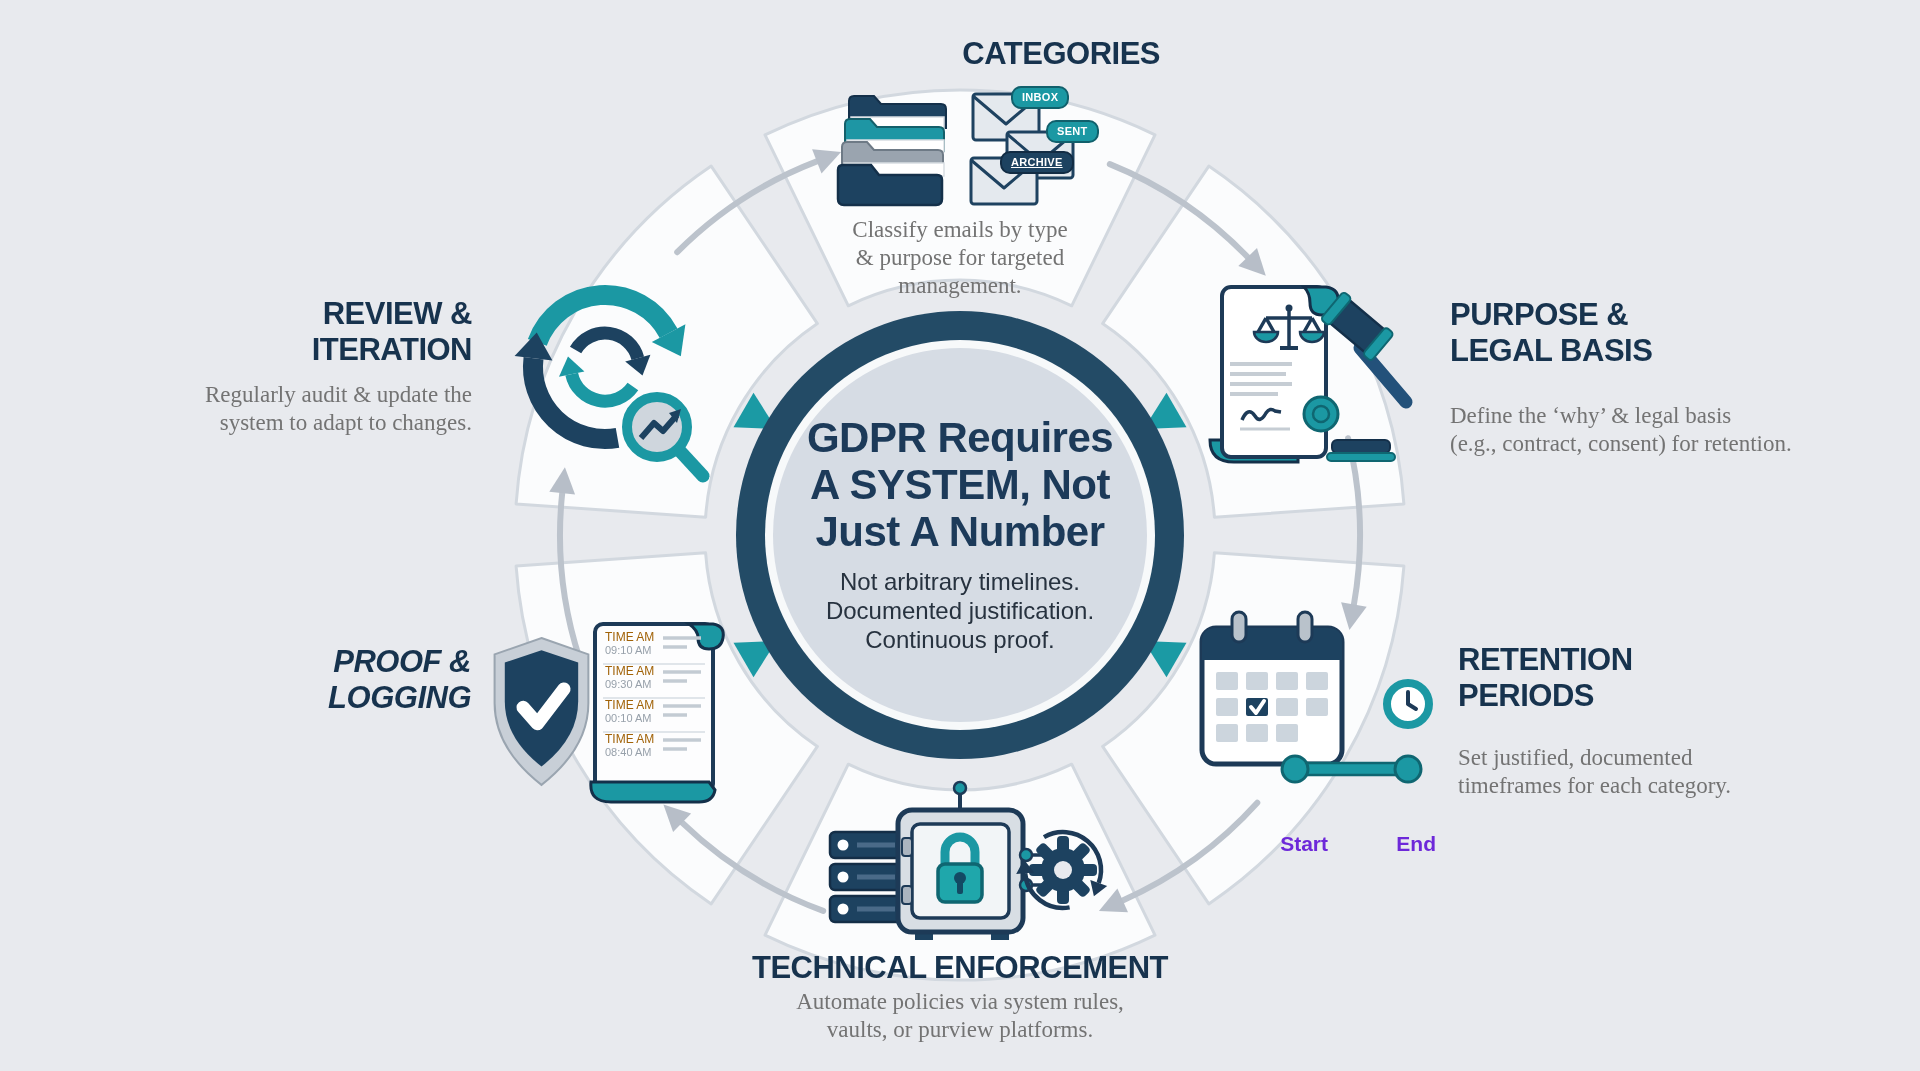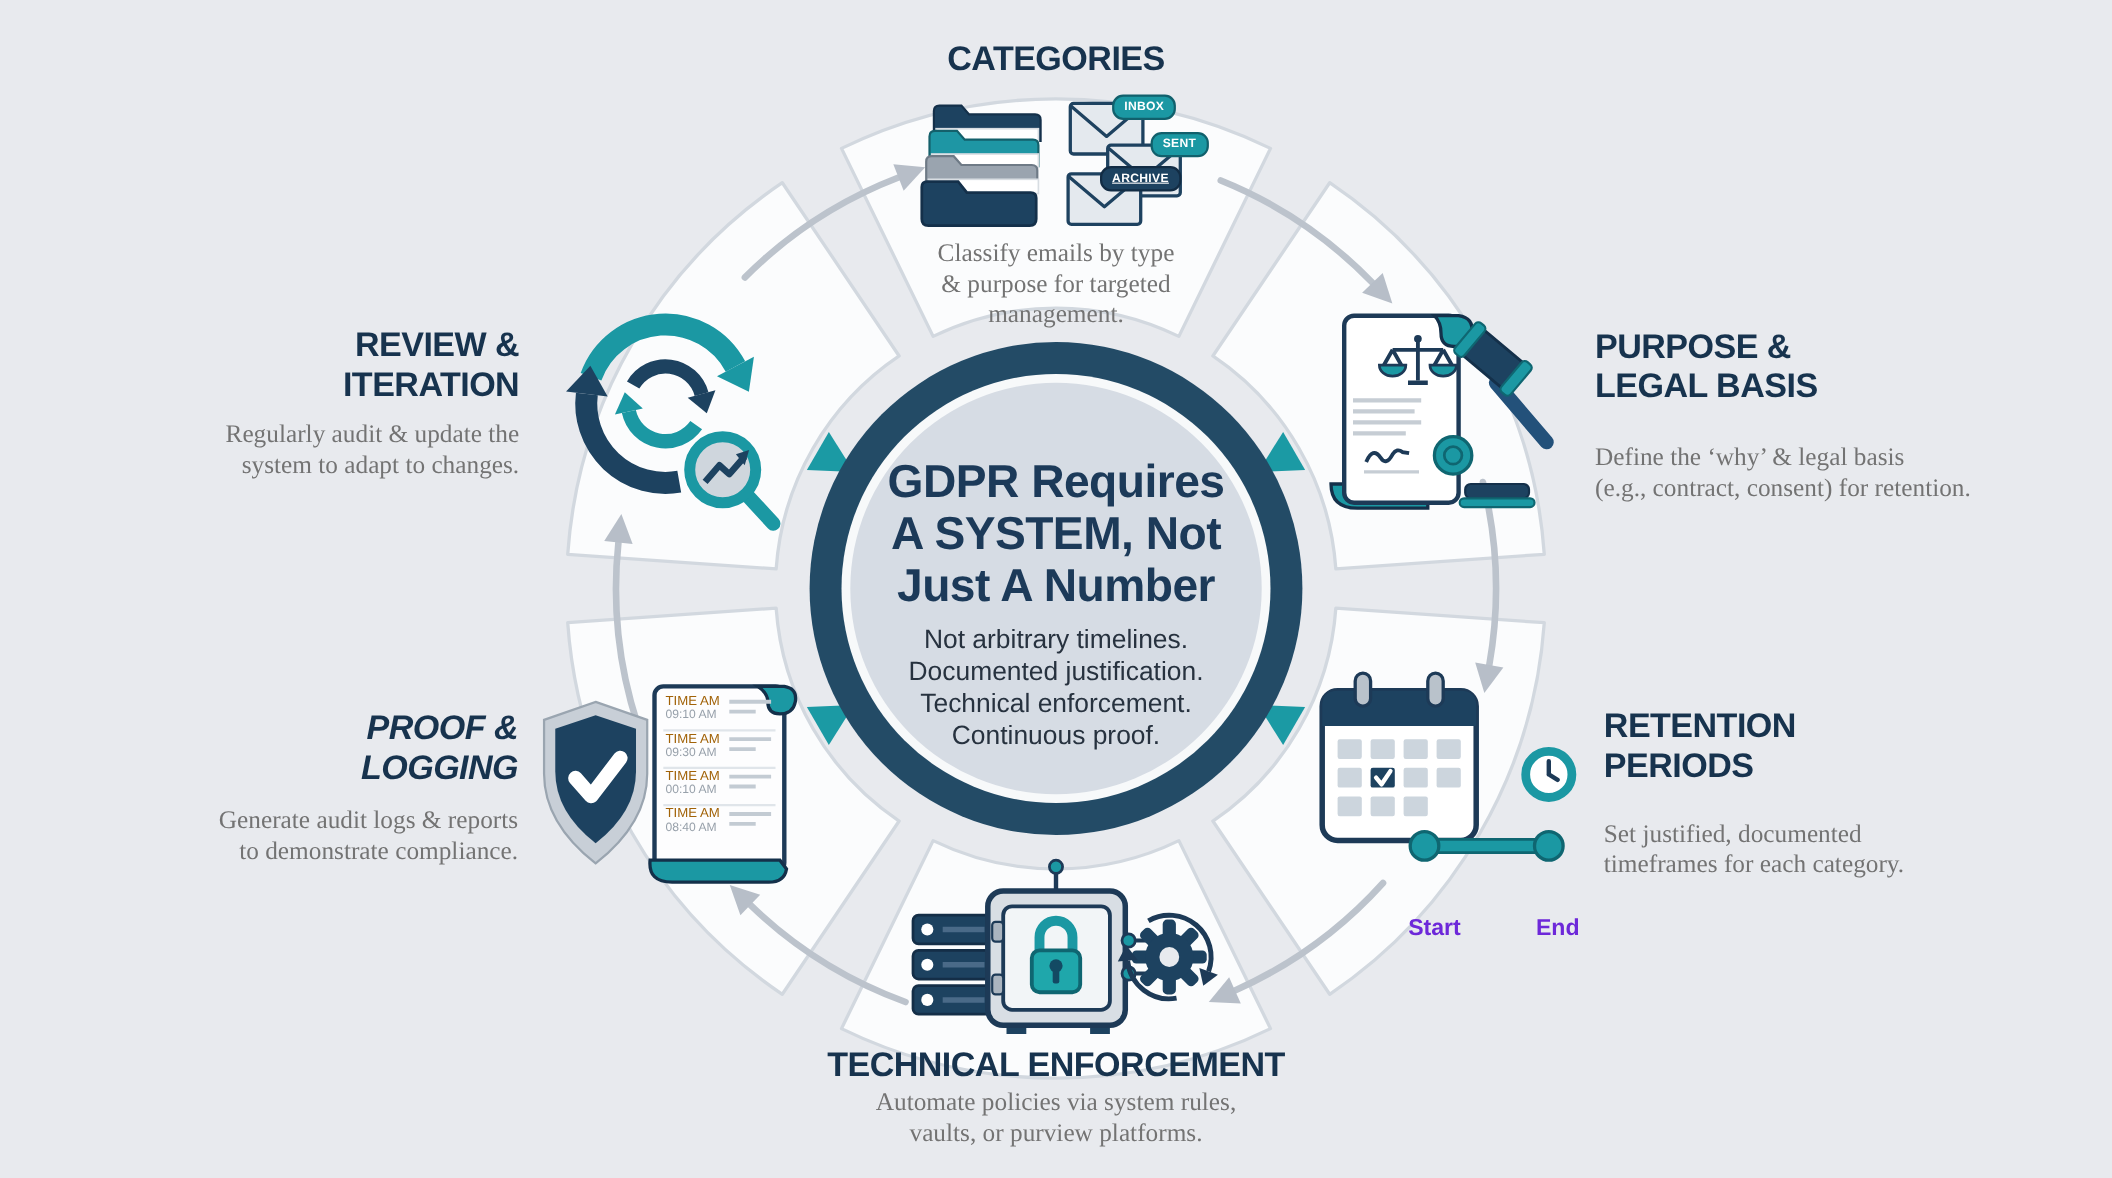--- a/index.html
+++ b/index.html
@@ -80,26 +80,25 @@
 
   <div class="abs center-text" style="left:770px;top:414px;">
     <div class="center-title">
       <div>GDPR Requires</div>
       <div>A SYSTEM, Not</div>
       <div>Just A Number</div>
     </div>
     <div class="center-sub">
       <div>Not arbitrary timelines.</div>
       <div>Documented justification.</div>
-      <div>Technical enforcement.</div>
       <div>Continuous proof.</div>
     </div>
   </div>
 
-  <div class="abs section-title t-center" style="left:760px;top:36px;width:400px;">CATEGORIES</div>
+  <div class="abs section-title t-center" style="left:760px;top:36px;width:400px;text-align:right;">CATEGORIES</div>
 
   <svg class="abs" style="left:835px;top:86px;" width="125" height="124" viewBox="0 0 125 124">
     <path d="M14 42 V15 q0-5 5-5 h20 l7 8 h60 q5 0 5 5 v19 z" fill="#1d4260" stroke="#14304a" stroke-width="2"></path>
     <rect x="16" y="31" width="93" height="12" fill="#ffffff" stroke="#d8dde2" stroke-width="1.5"></rect>
     <path d="M10 65 V38 q0-5 5-5 h20 l7 8 h62 q5 0 5 5 v19 z" fill="#1e96a4" stroke="#14606b" stroke-width="2"></path>
     <rect x="12" y="54" width="97" height="12" fill="#ffffff" stroke="#d8dde2" stroke-width="1.5"></rect>
     <path d="M7 88 V61 q0-5 5-5 h20 l7 8 h64 q5 0 5 5 v19 z" fill="#9aa4af" stroke="#6e7a86" stroke-width="2"></path>
     <rect x="9" y="77" width="100" height="13" fill="#ffffff" stroke="#d8dde2" stroke-width="1.5"></rect>
     <path d="M3 113 V84 q0-5 5-5 h28 l8 10 h58 q5 0 5 5 v19 q0 6 -6 6 H9 q-6 0 -6-6 z" fill="#1d4260" stroke="#14304a" stroke-width="2.5"></path>
   </svg>
@@ -291,24 +290,20 @@
   <div class="abs section-title t-center" style="left:660px;top:950px;width:600px;">TECHNICAL ENFORCEMENT</div>
   <div class="abs caption t-center" style="left:660px;top:988px;width:600px;">
     <div>Automate policies via system rules,</div>
     <div>vaults, or purview platforms.</div>
   </div>
 
   <div class="abs section-title t-right" style="left:171px;top:644px;width:300px;font-style:italic;">
     <div>PROOF &amp;</div>
     <div>LOGGING</div>
   </div>
-  <div class="abs caption t-right" style="left:131px;top:732px;width:340px;">
-    <div>Generate audit logs &amp; reports</div>
-    <div>to demonstrate compliance.</div>
-  </div>
 
   <svg class="abs" style="left:488px;top:634px;" width="108" height="158" viewBox="0 0 105 155">
     <path d="M52 4 L98 20 V68 q0 44 -46 80 Q6 112 6 68 V20 Z" fill="#c8cfd7" stroke="#9aa5b0" stroke-width="2"></path>
     <path d="M52 16 L88 28 V66 q0 36 -36 64 Q16 102 16 66 V28 Z" fill="#1d4260"></path>
     <path d="M34 72 L48 88 L74 54" fill="none" stroke="#ffffff" stroke-width="13" stroke-linecap="round" stroke-linejoin="round"></path>
   </svg>
 
   <div class="abs" style="left:589px;top:618px;width:138px;height:192px;">
     <svg width="138" height="192" viewBox="0 0 138 192">
       <rect x="6" y="6" width="118" height="168" rx="8" fill="#fdfdfe" stroke="#1d3a57" stroke-width="4"></rect>

